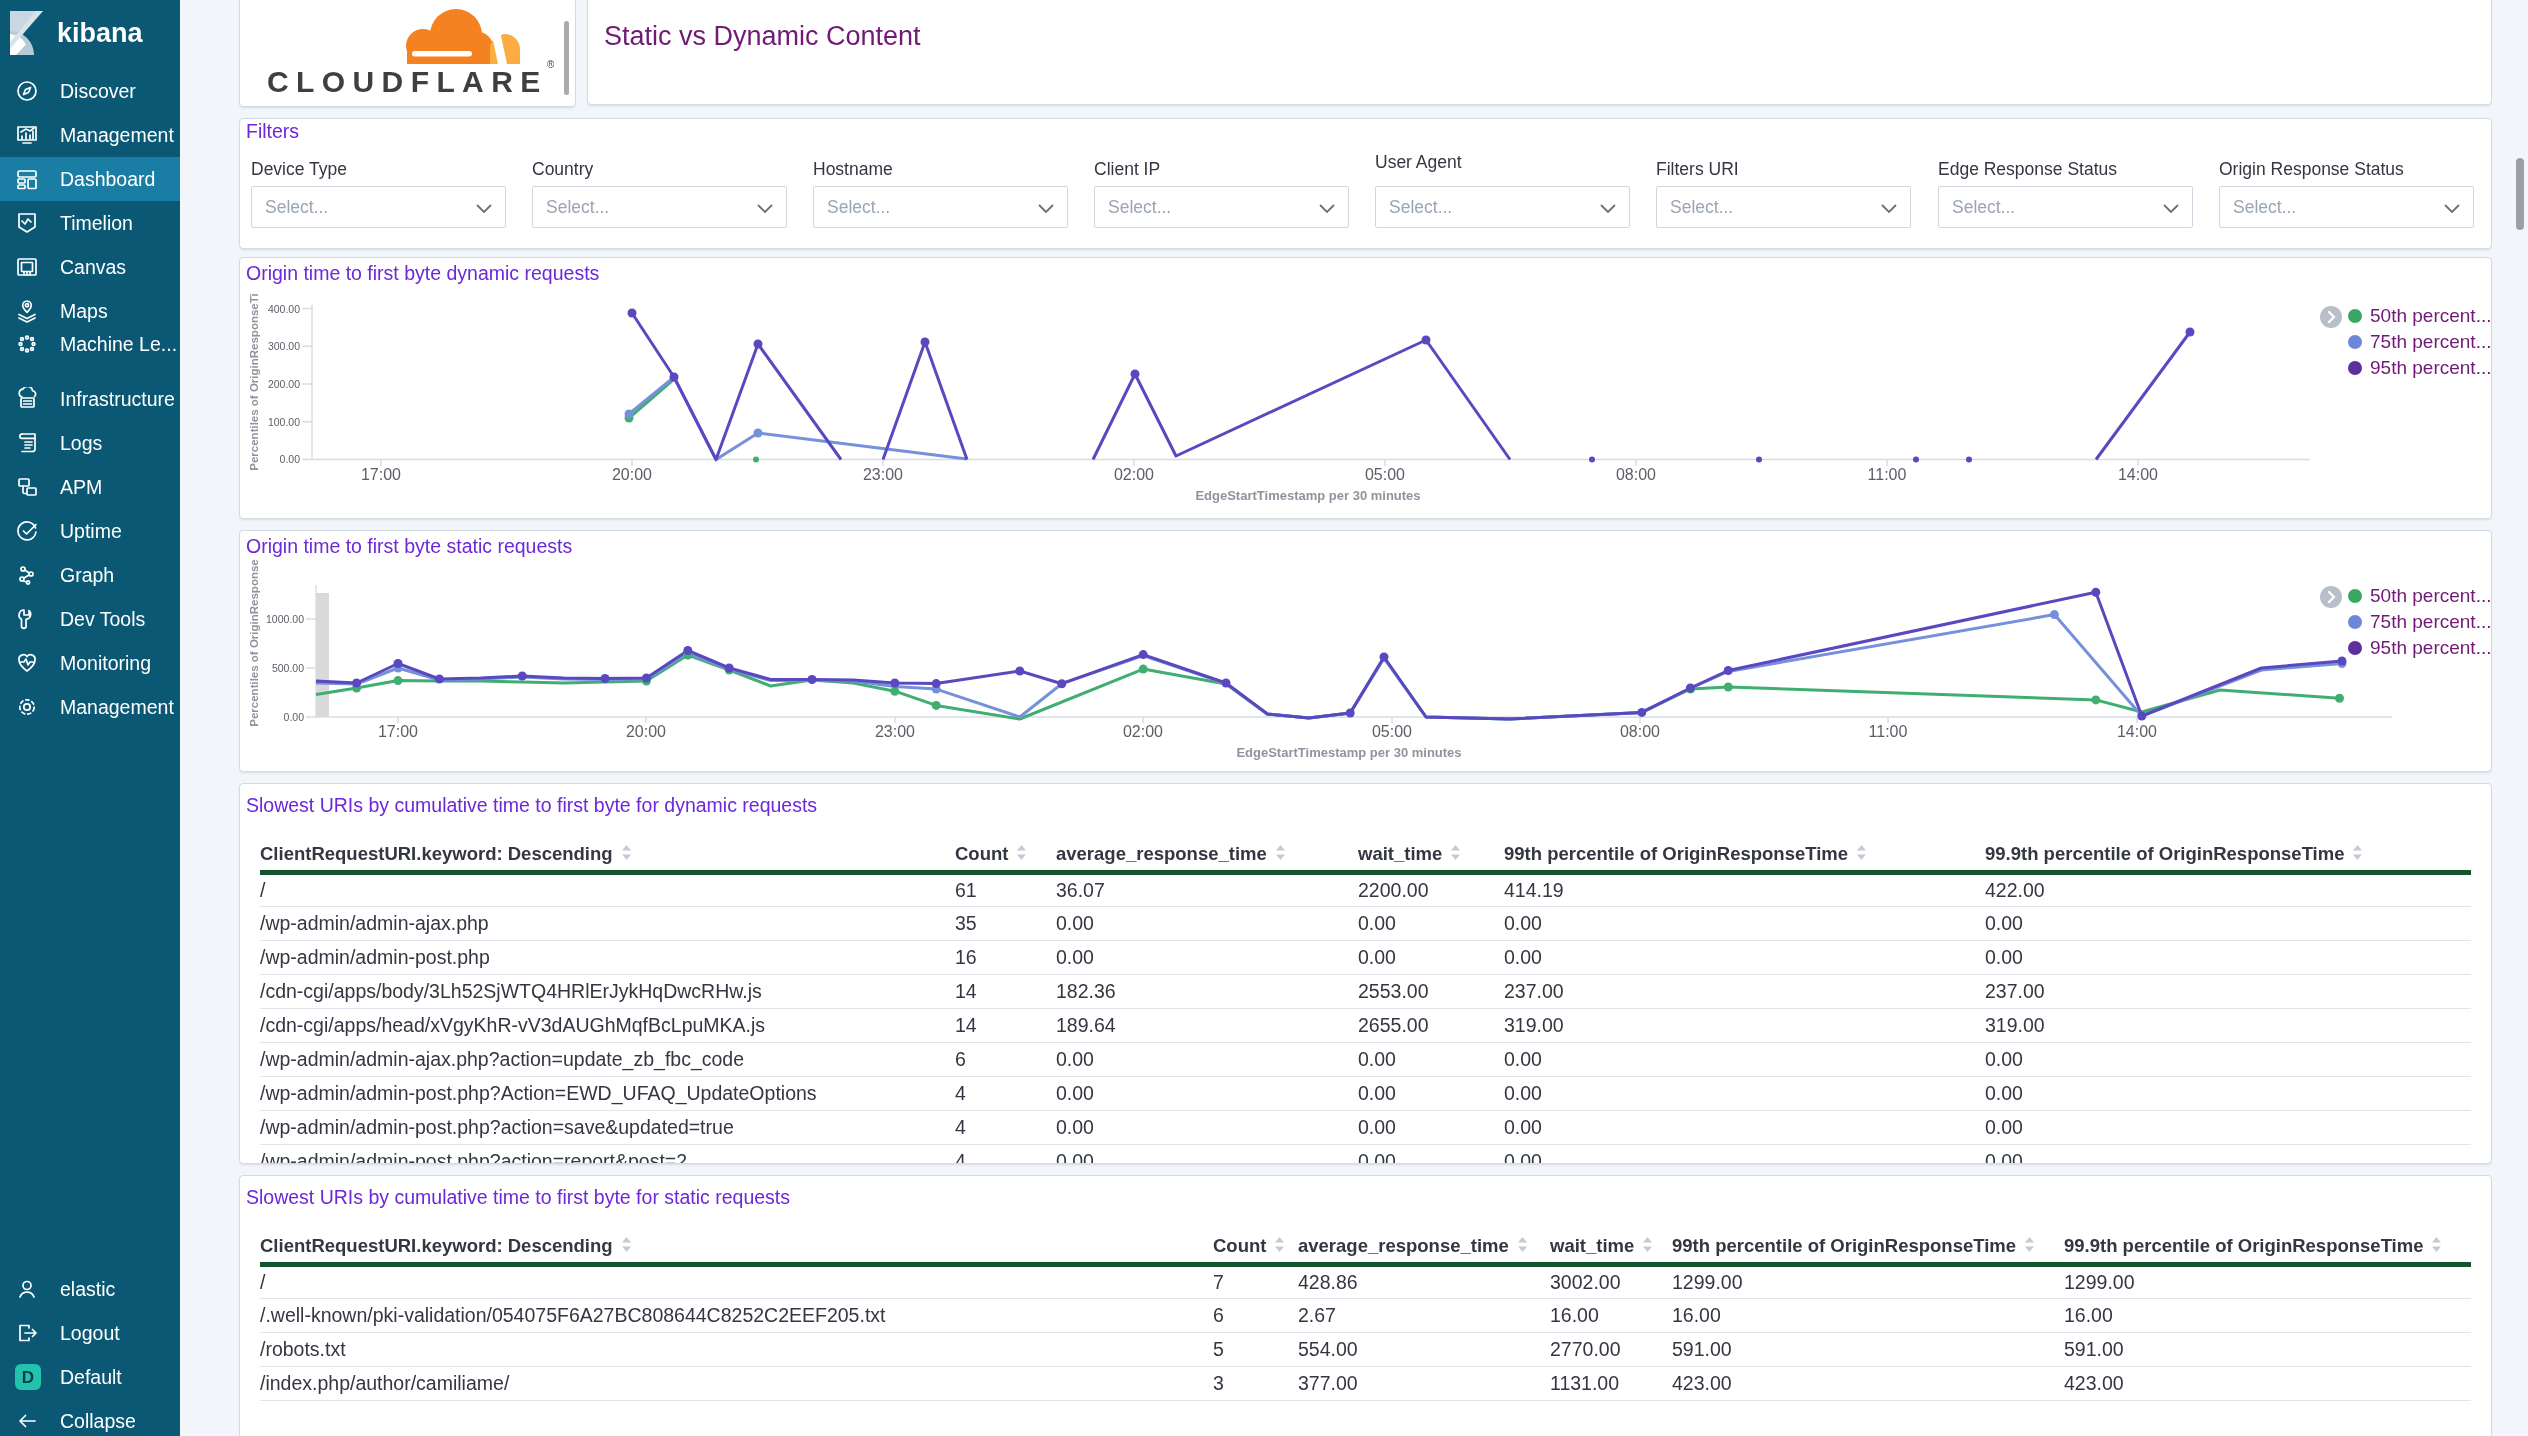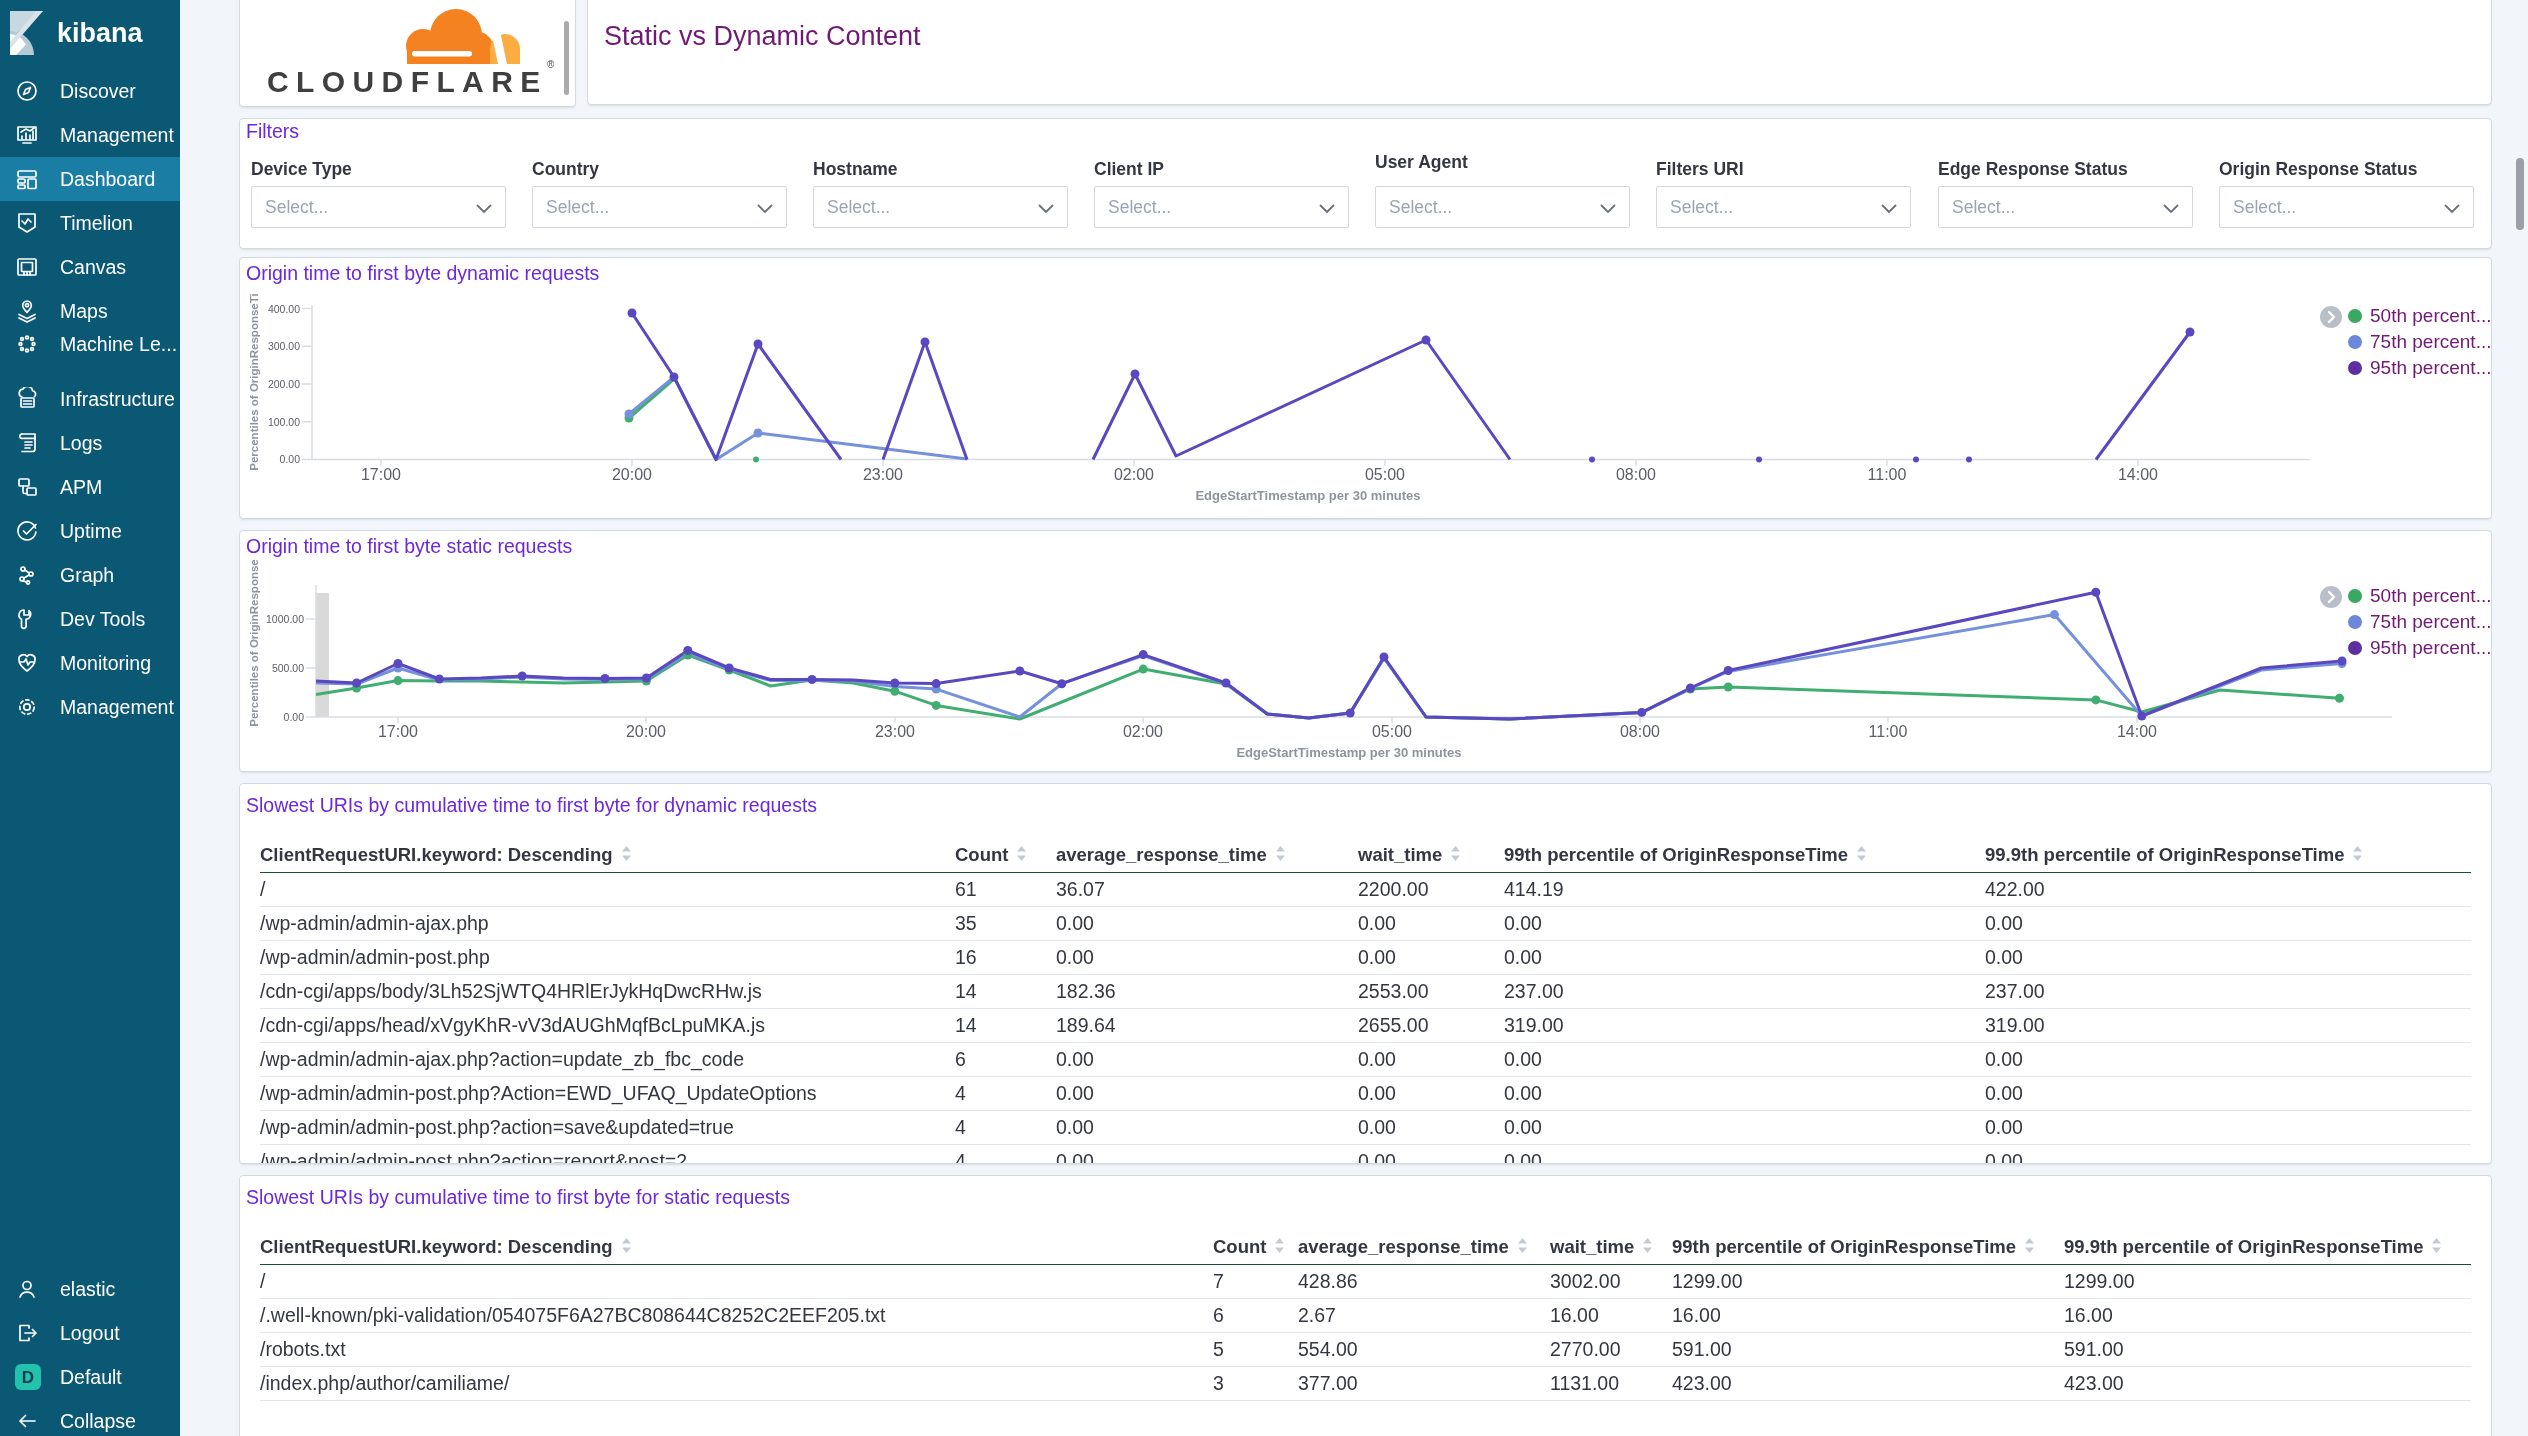--- a/index.html
+++ b/index.html
@@ -1,26 +1,26 @@
 <!DOCTYPE html>
 <html><head><meta charset="utf-8"><style>
 *{margin:0;padding:0;box-sizing:border-box}
 html,body{width:2528px;height:1436px;overflow:hidden;background:#f2f5f9;font-family:"Liberation Sans",sans-serif}
 .abs{position:absolute}
 .p{position:absolute;background:#fff;border:1px solid #d3dae6;border-radius:4px;box-shadow:0 2px 2px -1px rgba(152,162,179,.3)}
 .pt{position:absolute;color:#6d28d9;font-size:19.5px;line-height:24px;white-space:nowrap}
 .nav{position:absolute;left:0;width:180px;height:44px;color:#fff}
 .nav .lb{position:absolute;left:60px;top:50%;transform:translateY(-50%);font-size:19.5px;white-space:nowrap}
 .nav svg{position:absolute;left:15px;top:50%;transform:translateY(-50%)}
-.flab{position:absolute;font-size:17.5px;font-weight:bold;color:#343741;white-space:nowrap}
+.flab{position:absolute;font-size:17.5px;font-weight:normal;color:#343741;white-space:nowrap}
 .fsel{position:absolute;width:255px;height:42px;background:#fff;border:1px solid #d0d7e0;border-radius:2px;color:#9aa5b4;font-size:17.5px;line-height:40px;padding-left:13px}
 .fsel svg{position:absolute;right:13px;top:17px}
 table{border-collapse:collapse;table-layout:fixed;font-size:19.5px;color:#343741}
 td,th{height:34px;padding:0;text-align:left;font-weight:normal;white-space:nowrap;overflow:hidden;vertical-align:middle}
-th{font-weight:bold;font-size:18.5px;border-bottom:1px solid #14532d}
+th{font-weight:bold;font-size:18.5px;border-bottom:5px solid #14532d}
 td{border-bottom:1px solid #e1e6ed}
 .sort{display:inline-block;vertical-align:-2px;margin-left:7px}
 .leg{position:absolute;font-size:19px;color:#701a75;white-space:nowrap}
 .leg i{display:inline-block;width:14px;height:14px;border-radius:50%;margin-right:8px;vertical-align:-1px}
 </style></head><body>
 <div class="abs" style="left:0;top:0;width:180px;height:1436px;background:#0b5874">
 <svg class="abs" style="left:10px;top:11px" width="33" height="44" viewBox="0 0 33 44">
 <polygon points="0,0 33,0 0,28" fill="#c9d8e0"></polygon>
 <path d="M0,44 L0,20 A24,24 0 0 1 24,44 Z" fill="#b6cad6"></path>
 <path d="M0,44 L0,23 A20,20 0 0 1 16,33.5 L6,44 Z" fill="#ffffff"></path>

